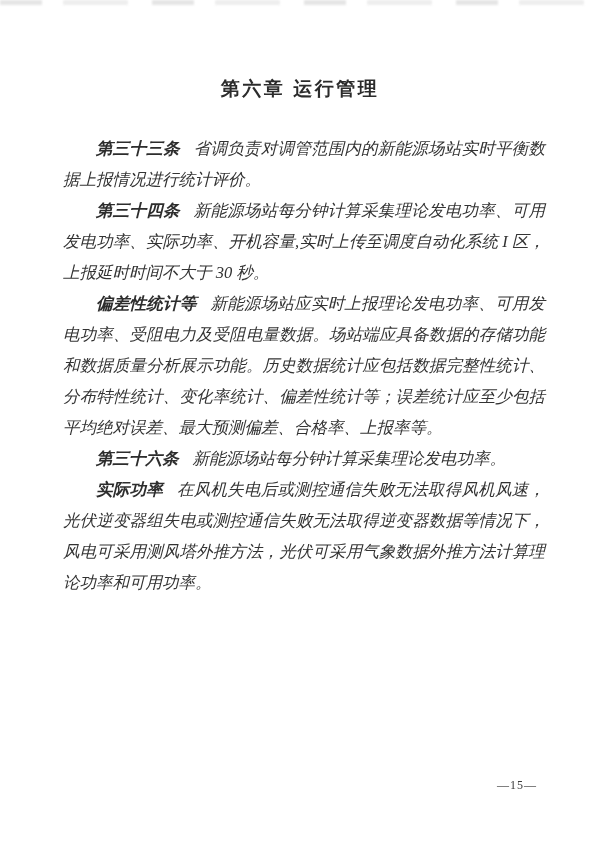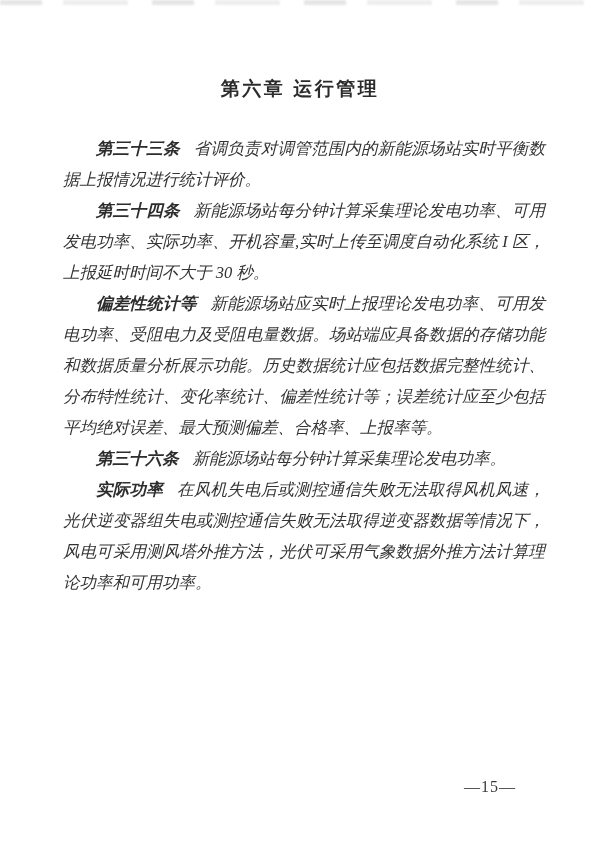--- a/index.html
+++ b/index.html
@@ -62,22 +62,22 @@
     font-style: italic;
   }
   .article-label {
     font-weight: 700;
     color: #2d2d2d;
     margin-right: 0.85em;
   }
   .page-number {
     position: absolute;
     top: 778px;
-    right: 84px;
-    font-size: 16px;
+    right: 63px;
+    font-size: 12px;
     letter-spacing: 1px;
     color: #3a3a3a;
   }
 </style>
 </head>
 <body>
 
 <div class="page">
 
   <div class="scan-edge"></div>

